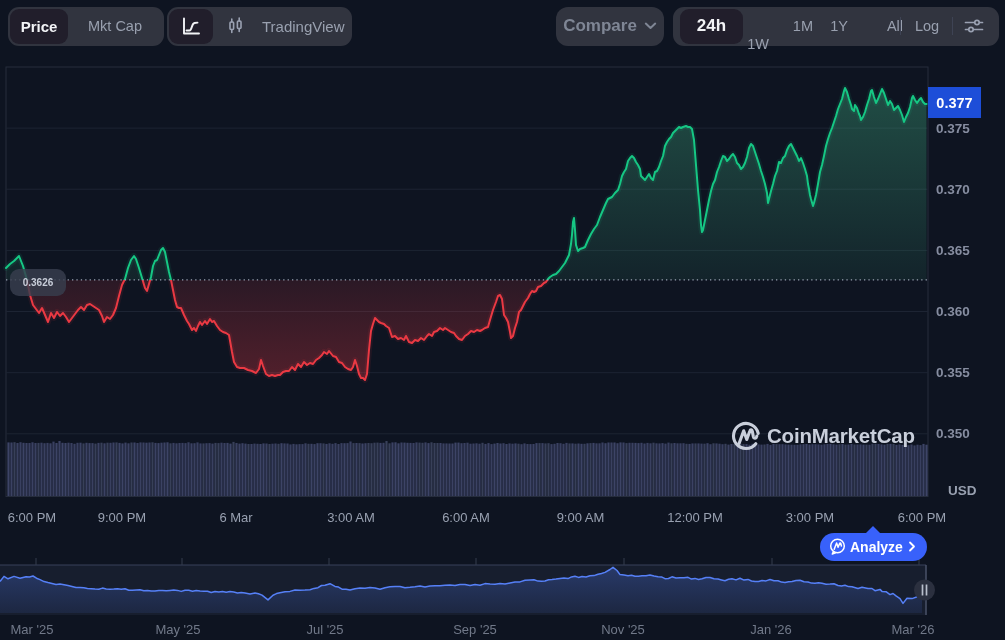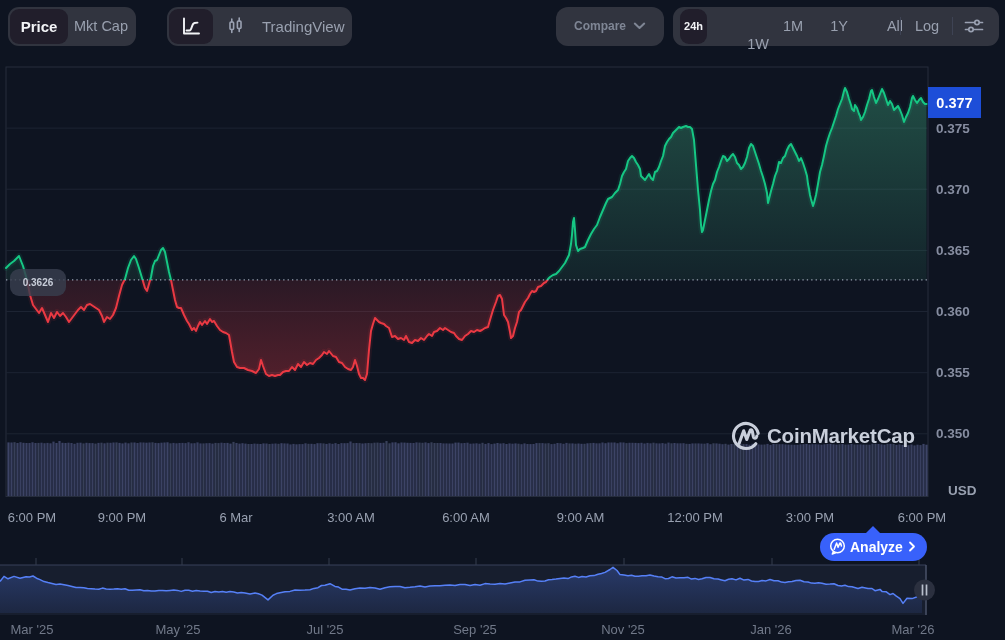--- a/index.html
+++ b/index.html
@@ -402,21 +402,21 @@
   <line x1="926.5" y1="584.5" x2="926.5" y2="595.5" stroke="#b9bfcc" stroke-width="1.7"></line>
   <text x="32" y="634" class="nlab" text-anchor="middle">Mar '25</text>
     <text x="178" y="634" class="nlab" text-anchor="middle">May '25</text>
     <text x="325" y="634" class="nlab" text-anchor="middle">Jul '25</text>
     <text x="475" y="634" class="nlab" text-anchor="middle">Sep '25</text>
     <text x="623" y="634" class="nlab" text-anchor="middle">Nov '25</text>
     <text x="771" y="634" class="nlab" text-anchor="middle">Jan '26</text>
     <text x="913" y="634" class="nlab" text-anchor="middle">Mar '26</text>
 </svg>
 
-<div class="grp" style="left:8px; width:128px; padding:0 2px;">
+<div class="grp" style="left:8px; width:156px; padding:0 2px;">
   <div class="chip" style="width:58px;height:35px;display:flex;align-items:center;justify-content:center;font-size:15px;">Price</div>
   <div class="gtxt" style="flex:1;text-align:center;">Mkt Cap</div>
 </div>
 
 <div class="grp" style="left:167px; width:185px; padding:0 2px;">
   <div class="chip" style="width:44px;height:35px;display:flex;align-items:center;justify-content:center;">
     <svg width="22" height="22" viewBox="0 0 22 22" fill="none" stroke="#f2f3f6" stroke-width="1.9" stroke-linecap="round" stroke-linejoin="round">
       <path d="M4 3.5 V18.5 H19"></path>
       <path d="M6.5 15.5 H9.5 C12 15.5 11.5 8.5 14.5 8 L17.5 7.6"></path>
     </svg>
@@ -426,30 +426,30 @@
       <rect x="2" y="6" width="3.6" height="7.5" rx="1"></rect>
       <line x1="3.8" y1="13.5" x2="3.8" y2="16.5"></line>
     <line x1="11.2" y1="2" x2="11.2" y2="5"></line>
       <rect x="9.4" y="5" width="3.6" height="7.5" rx="1"></rect>
       <line x1="11.2" y1="12.5" x2="11.2" y2="15.5"></line>
   </svg>
   <div class="gtxt" style="font-size:15px;margin-left:19px;">TradingView</div>
 </div>
 
 <div class="grp" style="left:556px; width:108px; justify-content:center; border-radius:12px;">
-  <span style="color:#7f8695;font-weight:600;font-size:12px;">Compare</span>
+  <span style="color:#7f8695;font-weight:600;font-size:17px;">Compare</span>
   <svg style="margin-left:7px" width="13" height="8" viewBox="0 0 13 8" fill="none" stroke="#7f8695" stroke-width="2" stroke-linecap="round" stroke-linejoin="round">
     <path d="M1.8 1.6 L6.5 6 L11.2 1.6"></path>
   </svg>
 </div>
 
 <div class="grp" style="left:673px; width:326px;">
-  <div class="chip" style="position:absolute;left:7px;width:27px;height:35px;display:flex;align-items:center;justify-content:center;font-size:11px;">24h</div>
+  <div class="chip" style="position:absolute;left:7px;width:63px;height:35px;display:flex;align-items:center;justify-content:center;font-size:17px;">24h</div>
   <div class="gtxt" style="position:absolute;left:61px;width:35px;text-align:right;margin-top:36px;">1W</div>
-  <div class="gtxt" style="position:absolute;left:110px;width:30px;text-align:left;">1M</div>
+  <div class="gtxt" style="position:absolute;left:110px;width:30px;text-align:right;">1M</div>
   <div class="gtxt" style="position:absolute;left:152px;width:28px;text-align:center;">1Y</div>
   <div class="gtxt" style="position:absolute;left:192px;width:30px;text-align:center;margin-left:15px;">All</div>
   <div style="position:absolute;left:227px;top:10px;width:1px;height:18px;background:#3e4354;"></div>
   <div class="gtxt" style="position:absolute;left:238px;width:32px;text-align:center;">Log</div>
   <div style="position:absolute;left:279px;top:10px;width:1px;height:18px;background:#3e4354;"></div>
   <svg style="position:absolute;left:291px;top:10px;" width="20" height="18" viewBox="0 0 20 18" fill="none" stroke="#9aa1b2" stroke-width="1.7" stroke-linecap="round">
     <line x1="1.5" y1="5.5" x2="18.5" y2="5.5"></line>
       <circle cx="13" cy="5.5" r="2.2" fill="#31343f"></circle>
     <line x1="1.5" y1="12.5" x2="18.5" y2="12.5"></line>
       <circle cx="7" cy="12.5" r="2.2" fill="#31343f"></circle>

